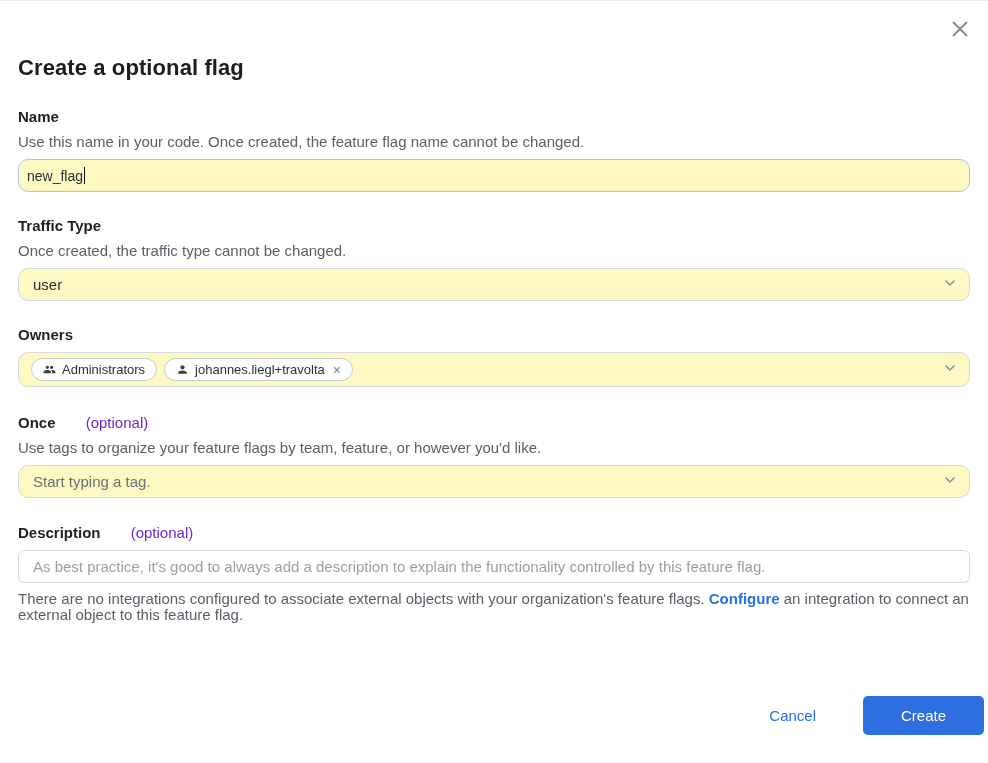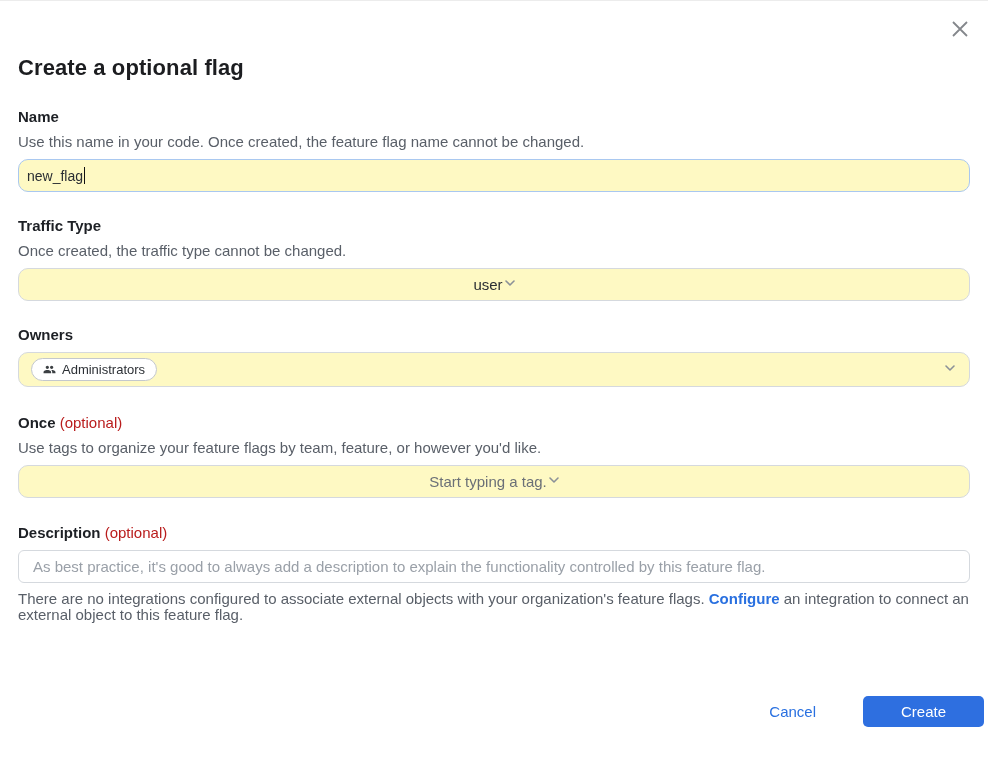--- a/index.html
+++ b/index.html
@@ -25,21 +25,21 @@
   .title {
     padding-top: 54px;
     font-size: 22px; font-weight: bold; color: #1c1d20;
     letter-spacing: 0.1px;
   }
 
   
   .field-label {
     font-size: 15px; font-weight: bold; color: #1d2025;
   }
-  .optional { font-weight: normal; color: #b91c1c; }
+  .optional { font-weight: normal; color: #6d28d9; margin-left: 26px; }
   .helper {
     margin-top: 8px;
     font-size: 15px; color: #595f68;
   }
   .sec-name .field-label { margin-top: 27px; }
   .sec-traffic .field-label { margin-top: 25px; }
   .sec-owners .field-label { margin-top: 25px; }
   .sec-tags .field-label { margin-top: 27px; }
   .sec-desc .field-label { margin-top: 26px; }
   .sec-ext .field-label { margin-top: 26px; }
@@ -47,21 +47,21 @@
   
   .text-input, .select-box, .owners-box {
     margin-top: 9px;
     width: 952px; height: 33px;
     border: 1px solid #d5d9de; border-radius: 10px;
     background: #fef9c3;
     display: flex; align-items: center;
     font-size: 14px; color: #2a2e33;
   }
   .text-input.focused { border-color: #a9c8f0; padding-left: 8px; }
-  .select-box { padding: 0 12px 0 14px; justify-content: center; cursor: pointer; }
+  .select-box { padding: 0 12px 0 14px; justify-content: space-between; cursor: pointer; }
   .owners-box { height: 35px; padding: 0 12px; justify-content: space-between; cursor: pointer; }
 
   .caret {
     display: inline-block; width: 1px; height: 17px;
     background: #111; margin-left: 1px;
     animation: blink 1s steps(1) infinite;
   }
   @keyframes blink { 50% { opacity: 0; } }
 
   input.native {
@@ -108,21 +108,21 @@
   .footer {
     position: absolute; right: 4px; top: 695px;
     display: flex; align-items: center; gap: 47px;
   }
   .cancel-link {
     background: none; border: none; cursor: pointer;
     font-family: "Liberation Sans", sans-serif;
     font-size: 15px; color: #2970e0;
   }
   .create-btn {
-    width: 121px; height: 31px;
+    width: 121px; height: 39px;
     background: #2e6fe0; color: #ffffff;
     border: none; border-radius: 5px; cursor: pointer;
     font-family: "Liberation Sans", sans-serif;
     font-size: 15px;
   }
 </style>
 </head>
 <body>
 
 <div class="modal">
@@ -164,20 +164,29 @@
     <div class="owners-box" role="combobox">
       <div class="chips">
         <div class="chip">
           <span class="chip-icon">
             <svg width="13" height="13" viewBox="0 0 24 24" fill="currentColor">
                 <path d="M16 11c1.66 0 2.99-1.34 2.99-3S17.66 5 16 5s-3 1.34-3 3 1.34 3 3 3zm-8 0c1.66 0 2.99-1.34 2.99-3S9.66 5 8 5 5 6.34 5 8s1.34 3 3 3zm0 2c-2.33 0-7 1.17-7 3.5V19h14v-2.5C15 14.17 10.33 13 8 13zm8 0c-.29 0-.62.02-.97.05 1.16.84 1.97 1.97 1.97 3.45V19h6v-2.5c0-2.33-4.67-3.5-7-3.5z"></path>
               </svg>
           </span>
           <span>Administrators</span>
         </div>
+        <div class="chip">
+          <span class="chip-icon">
+            <svg width="13" height="13" viewBox="0 0 24 24" fill="currentColor">
+                <path d="M12 12c2.21 0 4-1.79 4-4s-1.79-4-4-4-4 1.79-4 4 1.79 4 4 4zm0 2c-2.67 0-8 1.34-8 4v2h16v-2c0-2.66-5.33-4-8-4z"></path>
+              </svg>
+          </span>
+          <span>johannes.liegl+travolta</span>
+          <button class="chip-remove" aria-label="Remove owner">×</button>
+        </div>
       </div>
       <span class="chevron">
         <svg width="14" height="14" viewBox="0 0 14 14">
             <path d="M3 5 L7 9 L11 5" stroke="currentColor" stroke-width="1.6" fill="none" stroke-linecap="round" stroke-linejoin="round"></path>
           </svg>
       </span>
     </div>
   </div>
 
   <div class="sec-tags">

